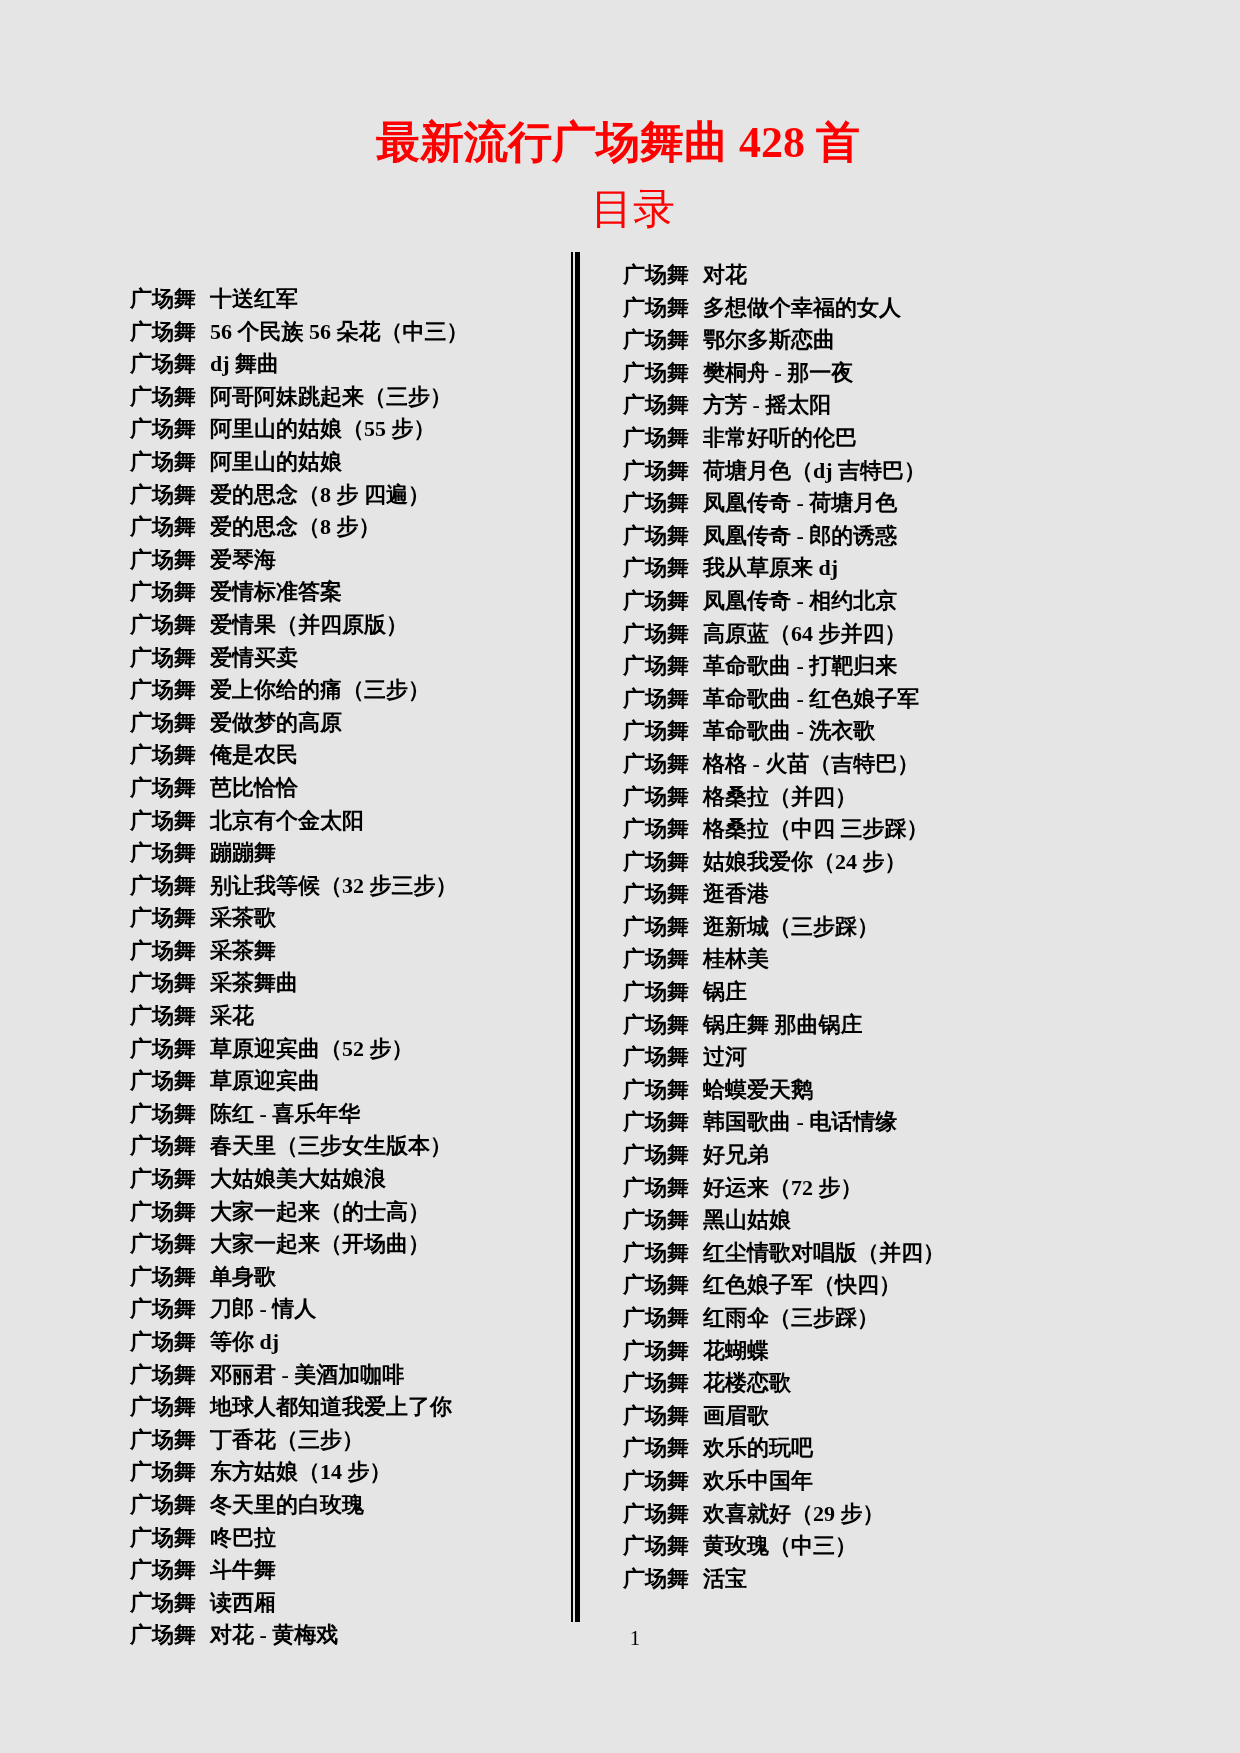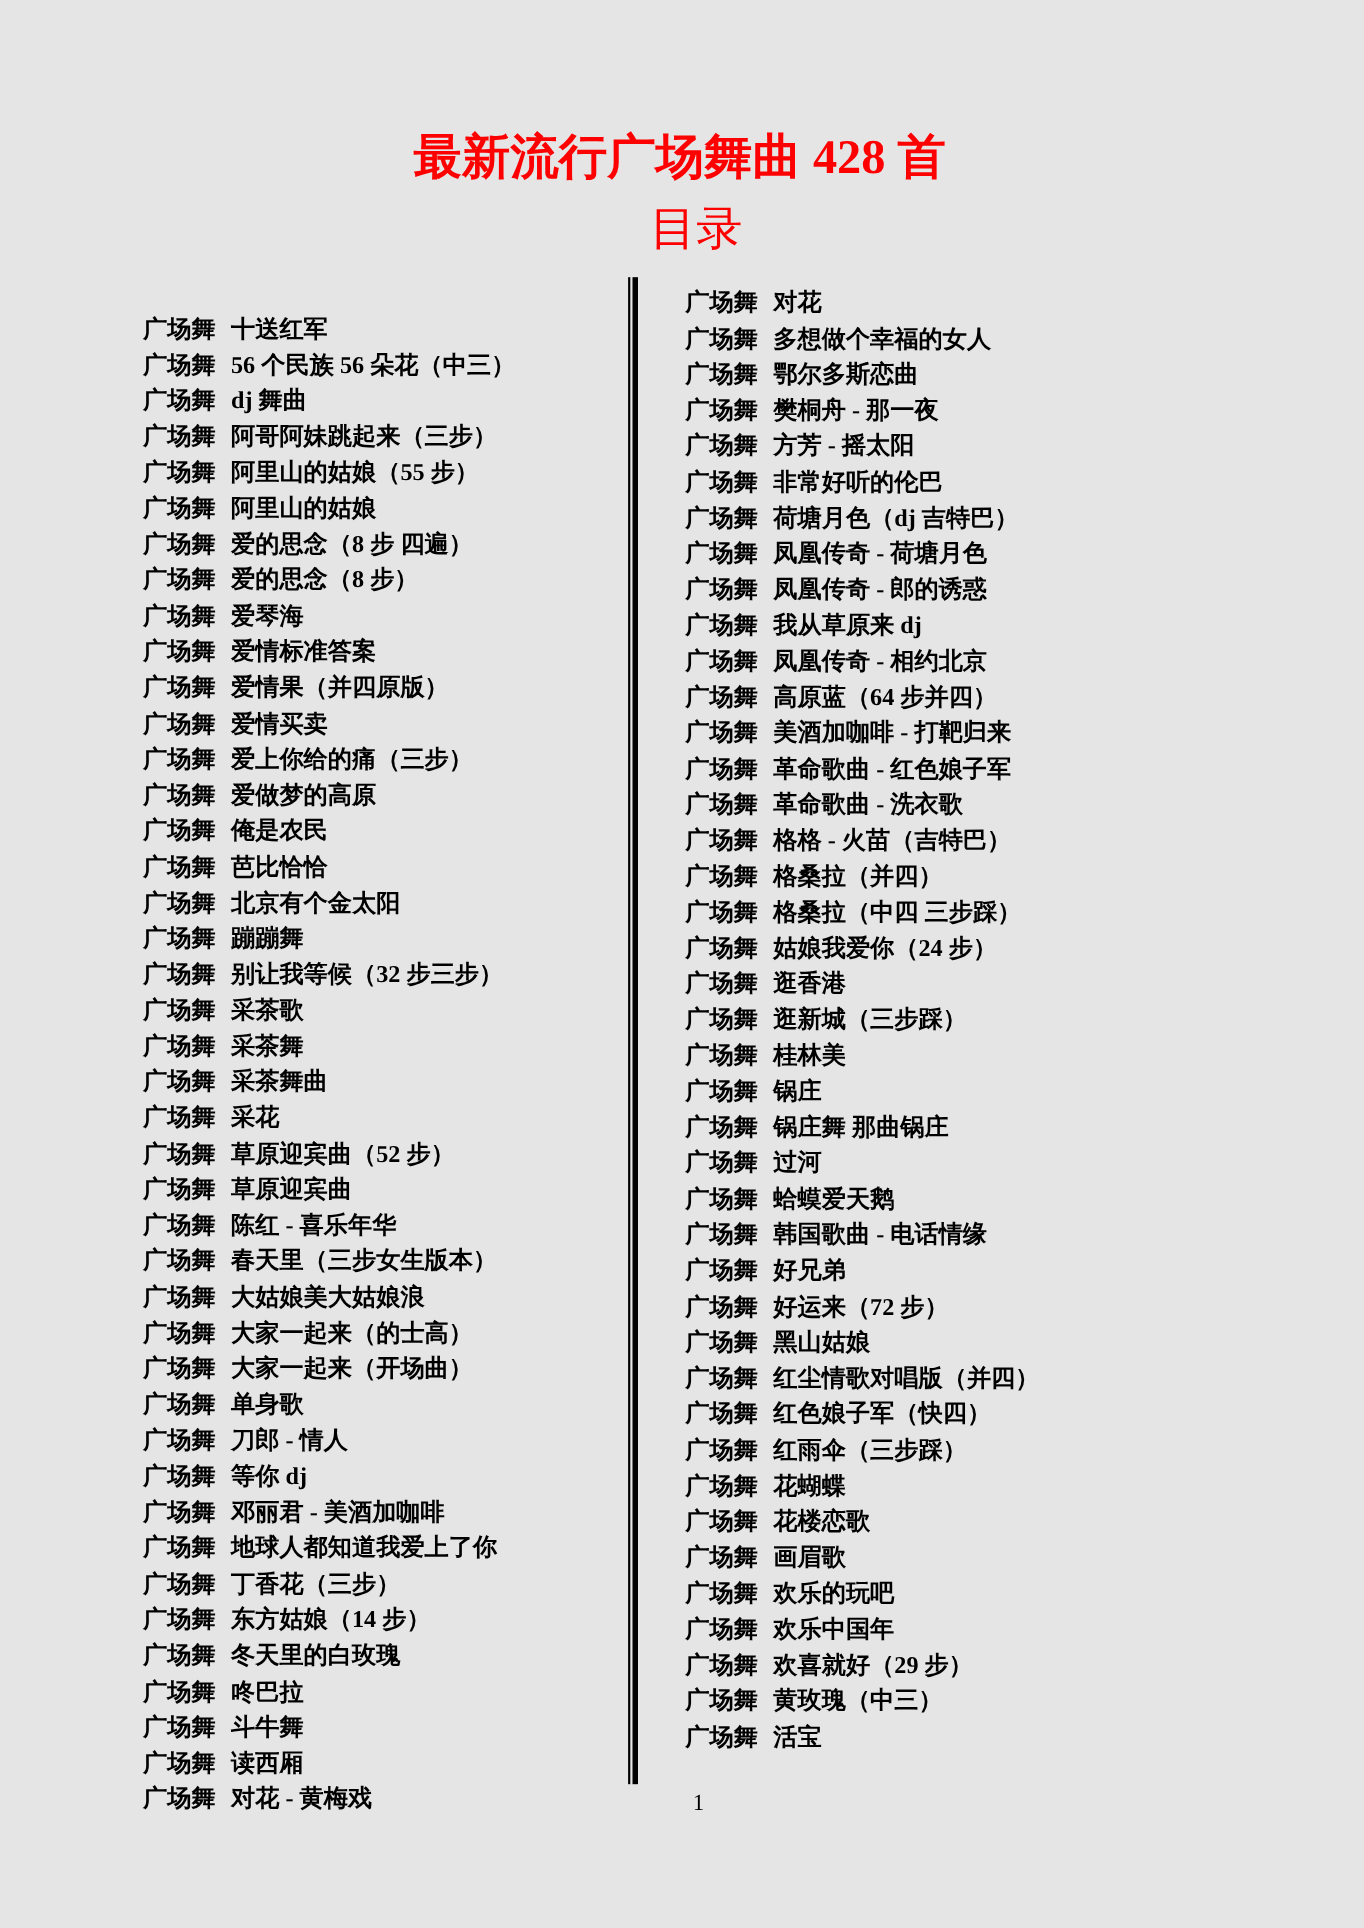--- a/index.html
+++ b/index.html
@@ -129,21 +129,21 @@
       <div class="line"><span class="prefix">广场舞</span><span class="song">鄂尔多斯恋曲</span></div>
       <div class="line"><span class="prefix">广场舞</span><span class="song">樊桐舟 - 那一夜</span></div>
       <div class="line"><span class="prefix">广场舞</span><span class="song">方芳 - 摇太阳</span></div>
       <div class="line"><span class="prefix">广场舞</span><span class="song">非常好听的伦巴</span></div>
       <div class="line"><span class="prefix">广场舞</span><span class="song">荷塘月色（dj 吉特巴）</span></div>
       <div class="line"><span class="prefix">广场舞</span><span class="song">凤凰传奇 - 荷塘月色</span></div>
       <div class="line"><span class="prefix">广场舞</span><span class="song">凤凰传奇 - 郎的诱惑</span></div>
       <div class="line"><span class="prefix">广场舞</span><span class="song">我从草原来 dj</span></div>
       <div class="line"><span class="prefix">广场舞</span><span class="song">凤凰传奇 - 相约北京</span></div>
       <div class="line"><span class="prefix">广场舞</span><span class="song">高原蓝（64 步并四）</span></div>
-      <div class="line"><span class="prefix">广场舞</span><span class="song">美酒加咖啡 - 打靶归来</span></div>
+      <div class="line"><span class="prefix">广场舞</span><span class="song">革命歌曲 - 打靶归来</span></div>
       <div class="line"><span class="prefix">广场舞</span><span class="song">革命歌曲 - 红色娘子军</span></div>
       <div class="line"><span class="prefix">广场舞</span><span class="song">革命歌曲 - 洗衣歌</span></div>
       <div class="line"><span class="prefix">广场舞</span><span class="song">格格 - 火苗（吉特巴）</span></div>
       <div class="line"><span class="prefix">广场舞</span><span class="song">格桑拉（并四）</span></div>
       <div class="line"><span class="prefix">广场舞</span><span class="song">格桑拉（中四 三步踩）</span></div>
       <div class="line"><span class="prefix">广场舞</span><span class="song">姑娘我爱你（24 步）</span></div>
       <div class="line"><span class="prefix">广场舞</span><span class="song">逛香港</span></div>
       <div class="line"><span class="prefix">广场舞</span><span class="song">逛新城（三步踩）</span></div>
       <div class="line"><span class="prefix">广场舞</span><span class="song">桂林美</span></div>
       <div class="line"><span class="prefix">广场舞</span><span class="song">锅庄</span></div>

